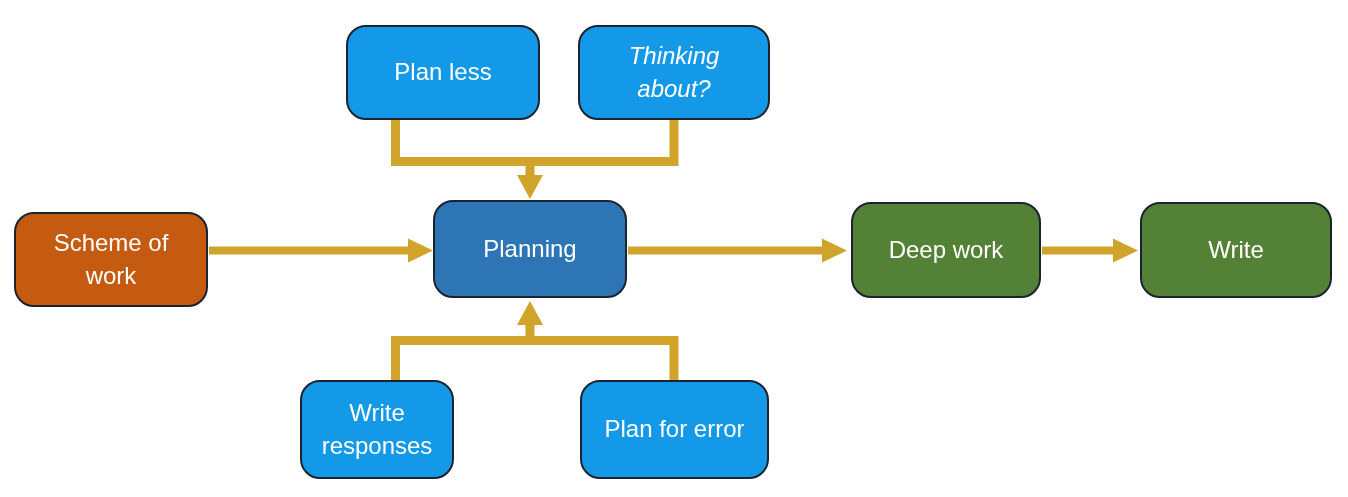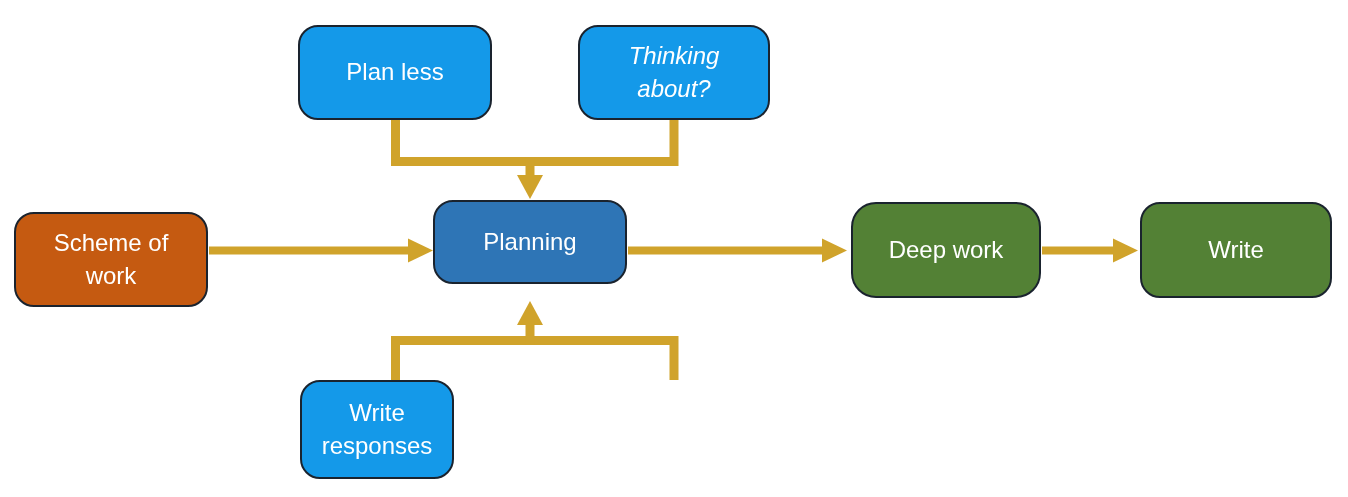--- a/index.html
+++ b/index.html
@@ -34,22 +34,22 @@
     color: #ffffff;
     font-size: 24px;
     line-height: 1.35;
     padding: 4px 20px;
     z-index: 2;
   }
   
   #node-plan-less       { left: 298px;  top: 25px;  width: 194px; height: 95px; }
   #node-thinking-about  { left: 578px;  top: 25px;  width: 192px; height: 95px; font-style: italic; }
   #node-scheme-of-work  { left: 14px;   top: 212px; width: 194px; height: 95px; }
-  #node-planning        { left: 433px;  top: 200px; width: 194px; height: 84px; }
-  #node-deep-work       { left: 851px;  top: 202px; width: 190px; height: 96px; border-radius: 25px; }
+  #node-planning        { left: 433px;  top: 200px; width: 194px; height: 98px; }
+  #node-deep-work       { left: 851px;  top: 202px; width: 190px; height: 96px; }
   #node-email           { left: 1140px; top: 202px; width: 192px; height: 96px; }
   #node-write-responses { left: 300px;  top: 380px; width: 154px; height: 99px; }
   #node-plan-for-error  { left: 580px;  top: 380px; width: 189px; height: 99px; }
 
   .bracket { fill: none; stroke-width: 9px; }
   .stem    { fill: none; stroke-width: 9px; }
   .shaft   { fill: none; stroke-width: 8px; }
   .head    { stroke: none; }
 </style>
 </head>
@@ -80,21 +80,21 @@
       <path class="shaft" d="M628 250.5 L824 250.5" style="stroke: rgb(208, 163, 43);"></path>
       <polygon class="head" points="822,238.5 822,262.5 847,250.5" style="fill: rgb(208, 163, 43);"></polygon>
     </g>
 
     <g>
       <path class="shaft" d="M1042 250.5 L1115 250.5" style="stroke: rgb(208, 163, 43);"></path>
       <polygon class="head" points="1113,238.5 1113,262.5 1138,250.5" style="fill: rgb(208, 163, 43);"></polygon>
     </g>
   </svg>
 
-  <div class="node" id="node-plan-less" style="background-color: rgb(20, 153, 233);">
+  <div class="node" id="node-plan-less" style="background-color: rgb(20, 153, 233); margin-left: 48px;">
     <span>Plan less</span>
   </div>
 
   <div class="node" id="node-thinking-about" style="background-color: rgb(20, 153, 233);">
     <span>Thinking about?</span>
   </div>
 
   <div class="node" id="node-scheme-of-work" style="background-color: rgb(197, 90, 17);">
     <span>Scheme of work</span>
   </div>
@@ -108,14 +108,17 @@
   </div>
 
   <div class="node" id="node-email" style="background-color: rgb(83, 129, 53);">
     <span>Write</span>
   </div>
 
   <div class="node" id="node-write-responses" style="background-color: rgb(20, 153, 233);">
     <span>Write responses</span>
   </div>
 
+  <div class="node" id="node-plan-for-error" style="background-color: rgb(20, 153, 233);">
+    <span>Plan for error</span>
+  </div>
 
 </div>
 
 </body></html>

